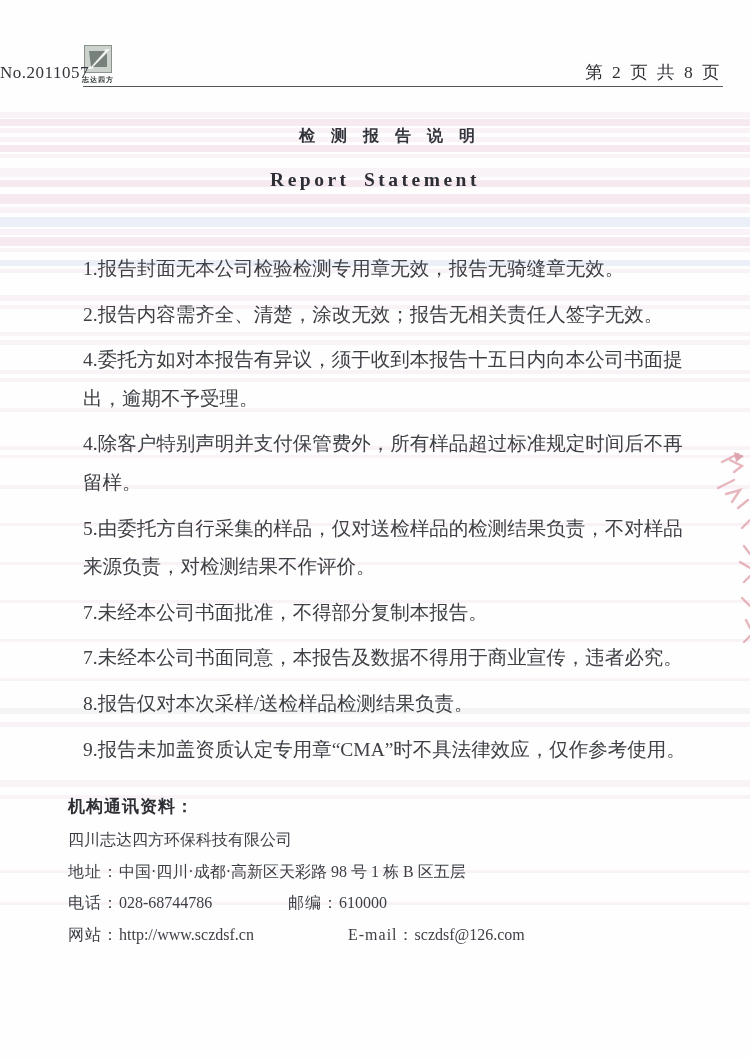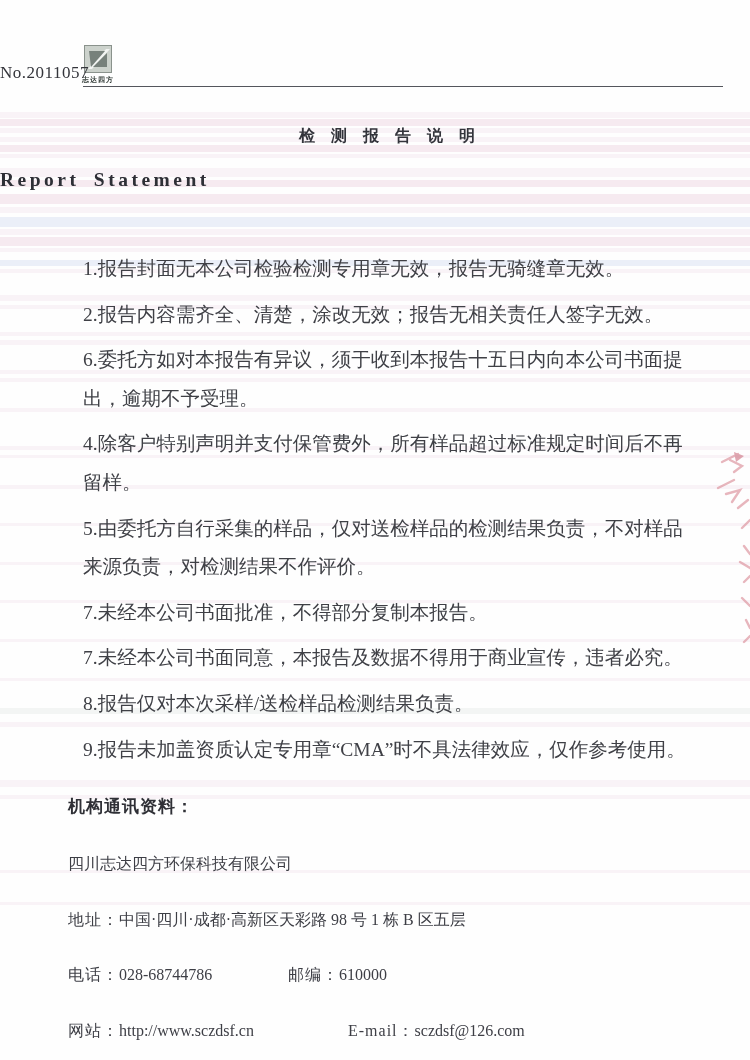--- a/index.html
+++ b/index.html
@@ -39,38 +39,38 @@
     background:#54565c;
   }
   
   .title-zh{
     position:absolute;left:12px;top:126px;width:100%;text-align:center;
     font-family:"Liberation Sans","DejaVu Sans",sans-serif;
     font-size:16px;font-weight:bold;color:#33343b;
   }
   .title-zh span{letter-spacing:16px;margin-right:-16px;}
   .title-en{
-    position:absolute;left:0;top:169px;width:100%;text-align:left;
+    position:absolute;left:0;top:169px;width:100%;text-align:center;
     font-size:19.5px;font-weight:bold;letter-spacing:3.5px;
     word-spacing:6px;color:#2e2f36;
   }
   
   .statements{
     position:absolute;left:76px;top:243px;width:620px;
     font-size:19.5px;line-height:38.6px;color:#3f4046;
   }
   .statements .stmt{margin:7px;padding:0;}
   
   .contact{position:absolute;left:68px;top:795px;font-size:16px;color:#3d3e45;}
   .contact-heading{
     height:35px;
     font-family:"Liberation Sans","DejaVu Sans",sans-serif;
     font-size:17px;font-weight:bold;letter-spacing:1px;color:#2f3036;
   }
-  .contact-row{height:31.6px;margin-top:24px;}
+  .contact-row{height:31.6px;}
   .contact-row.en{font-size:15.5px;letter-spacing:0.3px;}
   .seg-a{display:inline-block;width:216px;}
   .seg-b{display:inline-block;width:276px;}
   .lbl{letter-spacing:1px;text-align:right;}
   
   .seal-artifact{position:absolute;right:0;top:450px;width:46px;height:205px;opacity:0.6;}
 </style>
 </head>
 <body>
 
@@ -118,31 +118,32 @@
 
   <svg class="logo" viewBox="0 0 28 28">
     <rect x="0.5" y="0.5" width="27" height="27" fill="#ccd2cc" stroke="#8a928c" stroke-width="1"></rect>
     <path d="M4 24 L22 4 L26 4 L8 24 Z" fill="#f2f4f2"></path>
     <path d="M5 6 L21 6 L7 22 Z" fill="#77817b"></path>
     <path d="M9 22 L23 22 L23 8 Z" fill="#77817b"></path>
   </svg>
   <div class="logo-caption">志达四方</div>
 
   <div class="report-no">No.2011057</div>
+  <div class="page-info">第 2 页 共 8 页</div>
   <div class="header-rule"></div>
 
   <div class="title-zh">
     <span>检测报告说明</span>
   </div>
   <div class="title-en">Report Statement</div>
 
   <div class="statements">
       <p class="stmt">1.报告封面无本公司检验检测专用章无效，报告无骑缝章无效。</p>
       <p class="stmt">2.报告内容需齐全、清楚，涂改无效；报告无相关责任人签字无效。</p>
-      <p class="stmt">6.委托方如对本报告有异议，须于收到本报告十五日内向本公司书面提出，逾期不予受理。</p>
+      <p class="stmt">4.委托方如对本报告有异议，须于收到本报告十五日内向本公司书面提出，逾期不予受理。</p>
       <p class="stmt">4.除客户特别声明并支付保管费外，所有样品超过标准规定时间后不再留样。</p>
       <p class="stmt">5.由委托方自行采集的样品，仅对送检样品的检测结果负责，不对样品来源负责，对检测结果不作评价。</p>
       <p class="stmt">7.未经本公司书面批准，不得部分复制本报告。</p>
       <p class="stmt">7.未经本公司书面同意，本报告及数据不得用于商业宣传，违者必究。</p>
       <p class="stmt">8.报告仅对本次采样/送检样品检测结果负责。</p>
       <p class="stmt">9.报告未加盖资质认定专用章“CMA”时不具法律效应，仅作参考使用。</p>
     </div>
 
   <div class="contact">
     <div class="contact-heading">机构通讯资料：</div>

